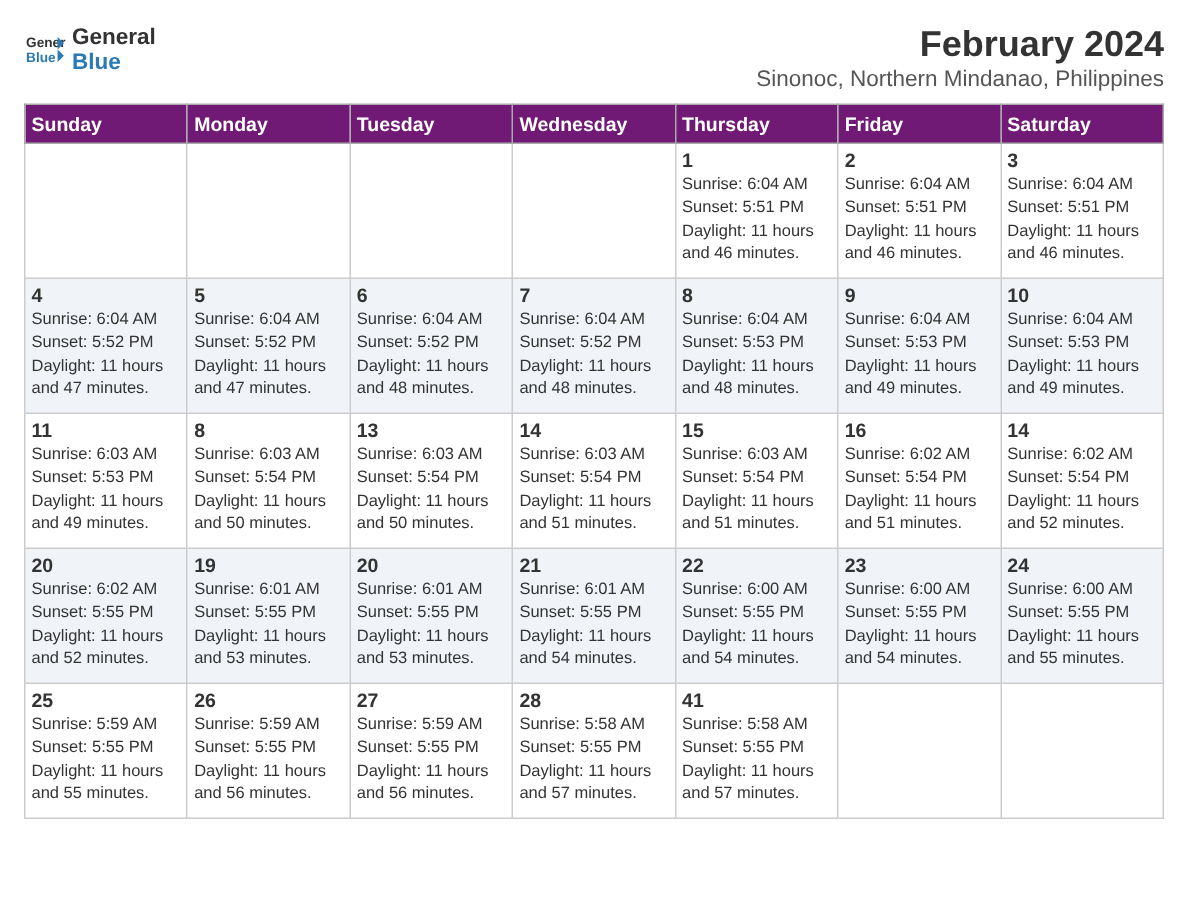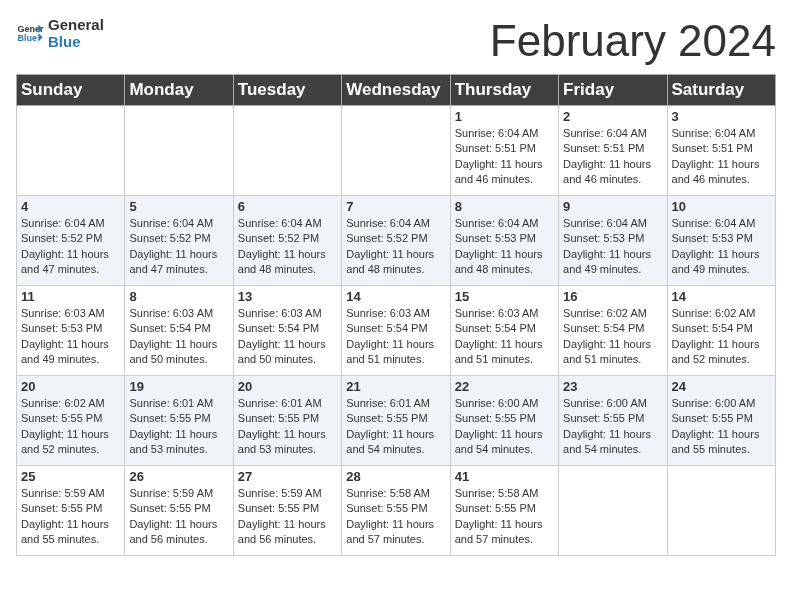--- a/index.html
+++ b/index.html
@@ -22,39 +22,39 @@
       gap: 4px;
     }
     .logo-icon {
       width: 28px;
       height: 28px;
     }
     .title-area {
       text-align: right;
     }
     .main-title {
-      font-size: 44px;
-      font-weight: normal;
+      font-size: 24px;
+      font-weight: bold;
       color: #333;
     }
     .subtitle {
       font-size: 15px;
       color: #555;
     }
     table {
       width: 100%;
       border-collapse: collapse;
       font-size: 11px;
     }
     thead tr th {
-      background-color: #404040;
+      background-color: #701a75;
       color: #fff;
       padding: 5px 4px;
       text-align: left;
-      font-size: 17px;
+      font-size: 13px;
       font-weight: bold;
       border: 1px solid #aaa;
     }
     tbody tr td {
       border: 1px solid #ccc;
       vertical-align: top;
       padding: 3px 4px;
       width: 14.28%;
       min-height: 80px;
       height: 90px;
@@ -91,20 +91,21 @@
       <text x="2" y="32" font-size="13" font-weight="bold" fill="#2a7ab5">Blue</text>
       <polygon points="32,8 38,14 32,20 38,26 32,32" fill="#2a7ab5"></polygon>
     </svg>
     <div>
       <div style="font-size:15px;font-weight:bold;color:#333;">General</div>
       <div style="font-size:15px;font-weight:bold;color:#2a7ab5;">Blue</div>
     </div>
   </div>
   <div class="title-area">
     <div class="main-title">February 2024</div>
+    <div class="subtitle">Sinonoc, Northern Mindanao, Philippines</div>
   </div>
 </div>
 
 <table>
   <thead>
     <tr id="header-row">
     <th>Sunday</th>
         <th>Monday</th>
         <th>Tuesday</th>
         <th>Wednesday</th>

